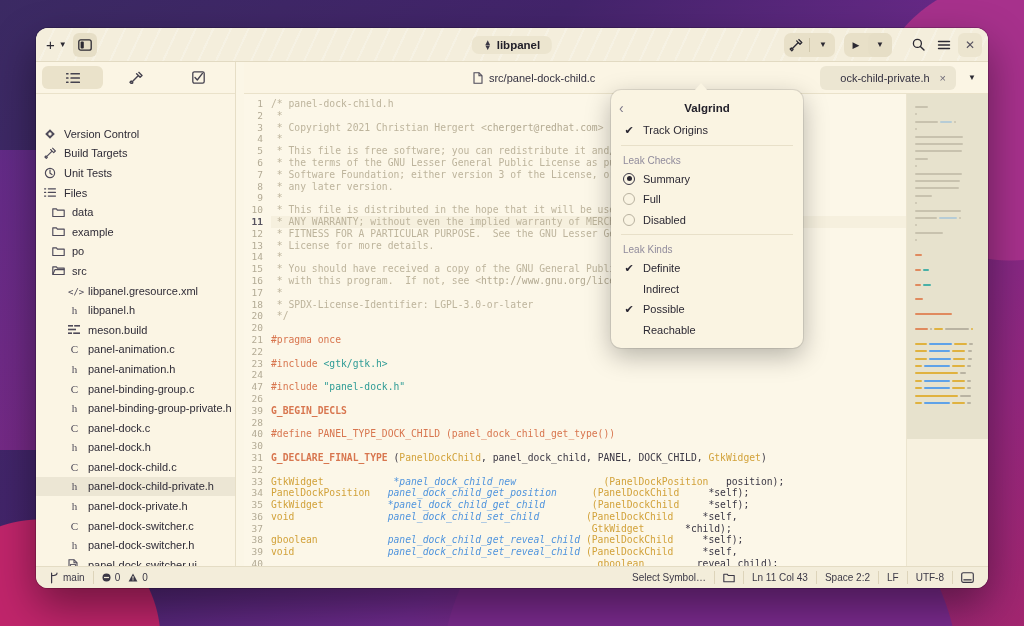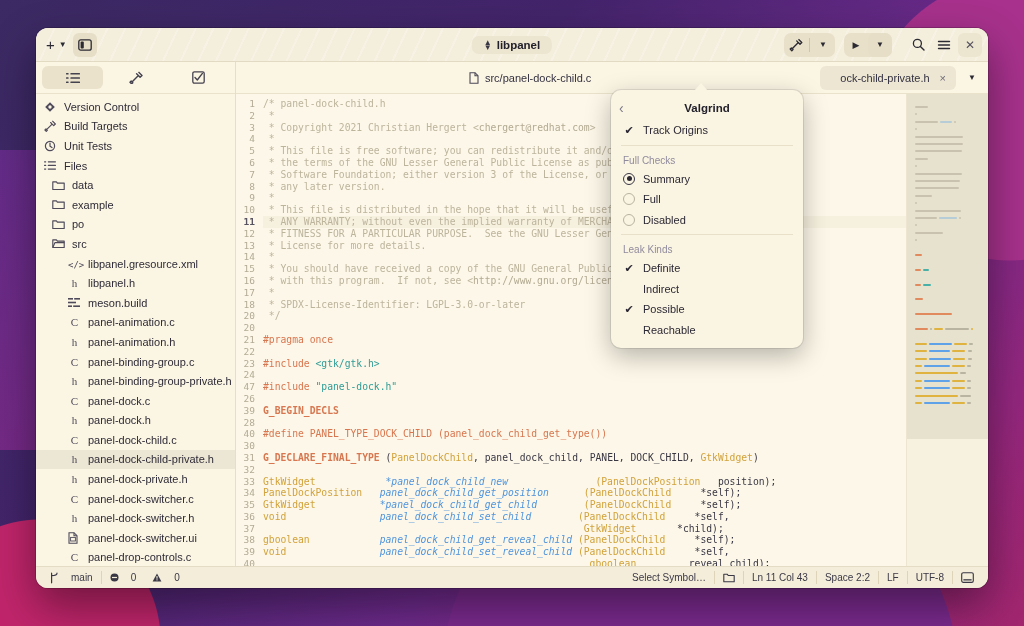--- a/index.html
+++ b/index.html
@@ -53,39 +53,39 @@
   .run-group { display: flex; align-items: center; background: #e8e0c8; border-radius: 7px; }
   .run-group .btn { border-radius: 7px; }
   .sep { width: 1px; height: 14px; background: #cfc6aa; margin: 0 1px; }
 
   
   .body { flex: 1; display: flex; min-height: 0; }
 
   
   .sidebar {
     width: 200px; min-width: 200px; background: #fbf5e4; border-right: 1px solid #e6dec6;
-    display: flex; flex-direction: column; min-height: 0;
+    display: flex; flex-direction: column; min-height: 0; gap: 27px;
   }
   .sb-tabs { height: 32px; display: flex; align-items: center; gap: 2px; padding: 0 6px;
              border-bottom: 1px solid #eae2ca; }
   .sb-tab { flex: 1; height: 23px; border-radius: 6px; display: flex; align-items: center;
             justify-content: center; color: #45424f; cursor: pointer; }
   .sb-tab.sel { background: #eae2ca; }
   .sb-list { flex: 1; overflow: hidden; padding-top: 3px; }
   .row {
     display: flex; align-items: center; gap: 7px; height: 19.6px; padding: 0 8px;
     font-size: 11px; color: #2e2b36; white-space: nowrap; cursor: pointer;
   }
   .row.sel { background: #ece6d4; }
   .row .ic { width: 13px; text-align: center; color: #4e4a59; font-size: 11px; flex: none; }
   .row.d1 { padding-left: 16px; }
   .row.d2 { padding-left: 32px; }
 
   
-  .editor-col { flex: 1; display: flex; flex-direction: column; min-width: 0; }
+  .editor-col { flex: 1; display: flex; flex-direction: column; min-width: 0; margin-left: 8px; }
   .tabbar { height: 32px; display: flex; align-items: center; border-bottom: 1px solid #eae2ca;
             background: #fbf5e4; padding: 0 4px; position: relative; }
   .etab { display: flex; align-items: center; gap: 6px; height: 24px; padding: 0 10px;
           border-radius: 6px; font-size: 11px; color: #343140; cursor: pointer; }
   .etab.sel { }
   .etab.second { background: #ece6d2; padding-left: 20px; }
   .etab .x { font-size: 11px; color: #6e6a78; margin-left: 4px; }
 
   .editor-wrap { flex: 1; display: flex; min-height: 0; background: #fcf7e8; position: relative; overflow: hidden; }
   .gutter { width: 24px; min-width: 24px; text-align: right; padding-right: 5px; padding-top: 4px;
@@ -104,21 +104,21 @@
 
   
   .minimap { width: 82px; min-width: 82px; background: #f7f1df; border-left: 1px solid #ece5cf;
              position: relative; overflow: hidden; }
   .mm-vis { position: absolute; left: 0; right: 0; top: 0; height: 345px; background: #e7e2cd; }
   .mm-line { position: absolute; height: 2px; border-radius: 1px; }
 
   
   .statusbar { height: 22px; min-height: 22px; background: #f3edda; border-top: 1px solid #e4dcc4;
                display: flex; align-items: center; font-size: 10px; color: #3b3846; padding: 0 6px; }
-  .sb-item { display: flex; align-items: center; gap: 12px; padding: 0 8px; height: 17px; cursor: pointer; }
+  .sb-item { display: flex; align-items: center; gap: 4px; padding: 0 8px; height: 17px; cursor: pointer; }
   .vsep { width: 1px; height: 13px; background: #ddd4ba; }
   .grow { flex: 1; }
 
   
   .popover {
     position: absolute; left: 575px; top: 62px; width: 192px;
     background: #faf4e2; border-radius: 10px;
     box-shadow: 0 8px 26px rgba(0,0,0,.28), 0 0 0 1px rgba(0,0,0,.09);
     padding: 6px 0 8px; z-index: 40;
   }
@@ -591,21 +591,21 @@
     <div class="pop-head">
       <span class="pop-back">‹</span>
       <span class="pop-title">Valgrind</span>
     </div>
     <div id="pop-body">
         <div class="pop-item">
           <span class="chk">✔</span>
           <span>Track Origins</span>
         </div>
         <div class="pop-div"></div>
-        <div class="pop-label">Full Checks</div>
+        <div class="pop-label">Leak Checks</div>
         <div class="pop-item">
           <span class="radio on"></span>
           <span>Summary</span>
         </div>
         <div class="pop-item">
           <span class="radio"></span>
           <span>Full</span>
         </div>
         <div class="pop-item">
           <span class="radio"></span>

